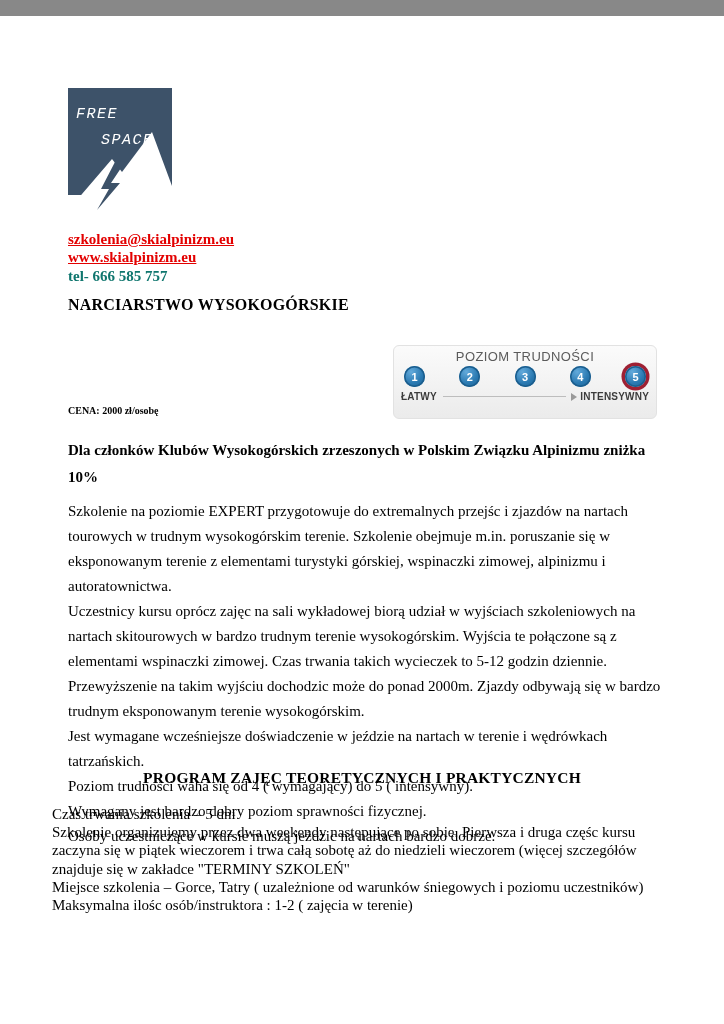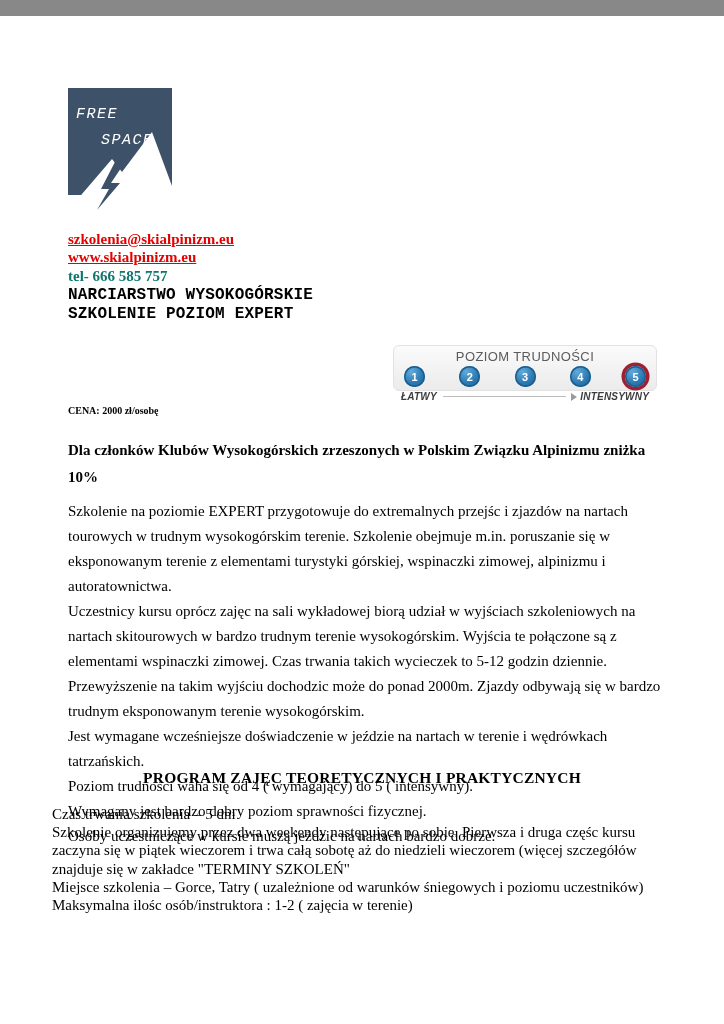--- a/index.html
+++ b/index.html
@@ -16,28 +16,27 @@
   .logo{position:absolute;left:68px;top:72px;width:112px;height:122px;}
   
   .contact{
     position:absolute;left:68px;top:214px;
     font-weight:bold;font-size:15px;line-height:18.3px;
   }
   .contact a{color:#e30000;text-decoration:underline;cursor:pointer;}
   .contact .phone{color:#0f766e;text-decoration:none;}
   
   .doc-title{
-    position:absolute;left:68px;top:270px;
+    position:absolute;left:68px;top:280px;
     font-weight:bold;font-size:16px;line-height:18.5px;
     letter-spacing:0.2px;
-    font-family:Liberation Mono, monospace;
   }
   
   .difficulty{
-    position:absolute;left:393px;top:329px;width:264px;height:46px;
+    position:absolute;left:393px;top:329px;width:264px;height:74px;
     background:linear-gradient(#fbfbfb,#ebebeb);
     border:1px solid #e2e2e2;border-radius:6px;
     box-sizing:border-box;
     font-family:"Liberation Sans", sans-serif;
   }
   .difficulty .d-title{
     margin-top:3px;text-align:center;
     font-size:13px;color:#5b5b5b;letter-spacing:0.4px;
   }
   .d-circles{
@@ -49,21 +48,21 @@
     background:radial-gradient(circle at 35% 28%, #63aadb 0%, #2b7ab2 55%, #175f92 100%);
     box-shadow:inset 0 0 0 1.5px #1b5e8e;
     color:#fff;font-size:11px;font-weight:bold;
     display:flex;align-items:center;justify-content:center;
   }
   .d-circle.selected{box-shadow:inset 0 0 0 1.5px #1b5e8e, 0 0 0 3.5px #9e2033;}
   .d-scale{
     display:flex;align-items:center;
     padding:0 7px;margin-top:4px;
   }
-  .d-label{font-size:10px;font-weight:bold;color:#3c3c3c;letter-spacing:0.2px;font-style:italic;}
+  .d-label{font-size:10px;font-weight:bold;color:#3c3c3c;letter-spacing:0.2px;}
   .d-line{flex:1;height:0;border-top:1px solid #bdbdbd;margin:0 5px 0 6px;}
   .d-arrow{
     width:0;height:0;margin-right:3px;
     border-left:6px solid #9a9a9a;
     border-top:4px solid transparent;
     border-bottom:4px solid transparent;
   }
   
   .price{
     position:absolute;left:68px;top:389px;
@@ -102,21 +101,20 @@
   </svg>
 
   <div class="contact">
     <div><a>szkolenia@skialpinizm.eu</a></div>
     <div><a>www.skialpinizm.eu</a></div>
     <div class="phone">tel- 666 585 757</div>
   </div>
 
   <div class="doc-title">
     <div>NARCIARSTWO WYSOKOGÓRSKIE</div>
-    <div>SZKOLENIE POZIOM EXPERT</div>
   </div>
 
   <div class="difficulty">
     <div class="d-title">POZIOM TRUDNOŚCI</div>
     <div class="d-circles">
       <div class="d-circle">1</div>
       <div class="d-circle">2</div>
       <div class="d-circle">3</div>
       <div class="d-circle">4</div>
       <div class="d-circle selected">5</div>

